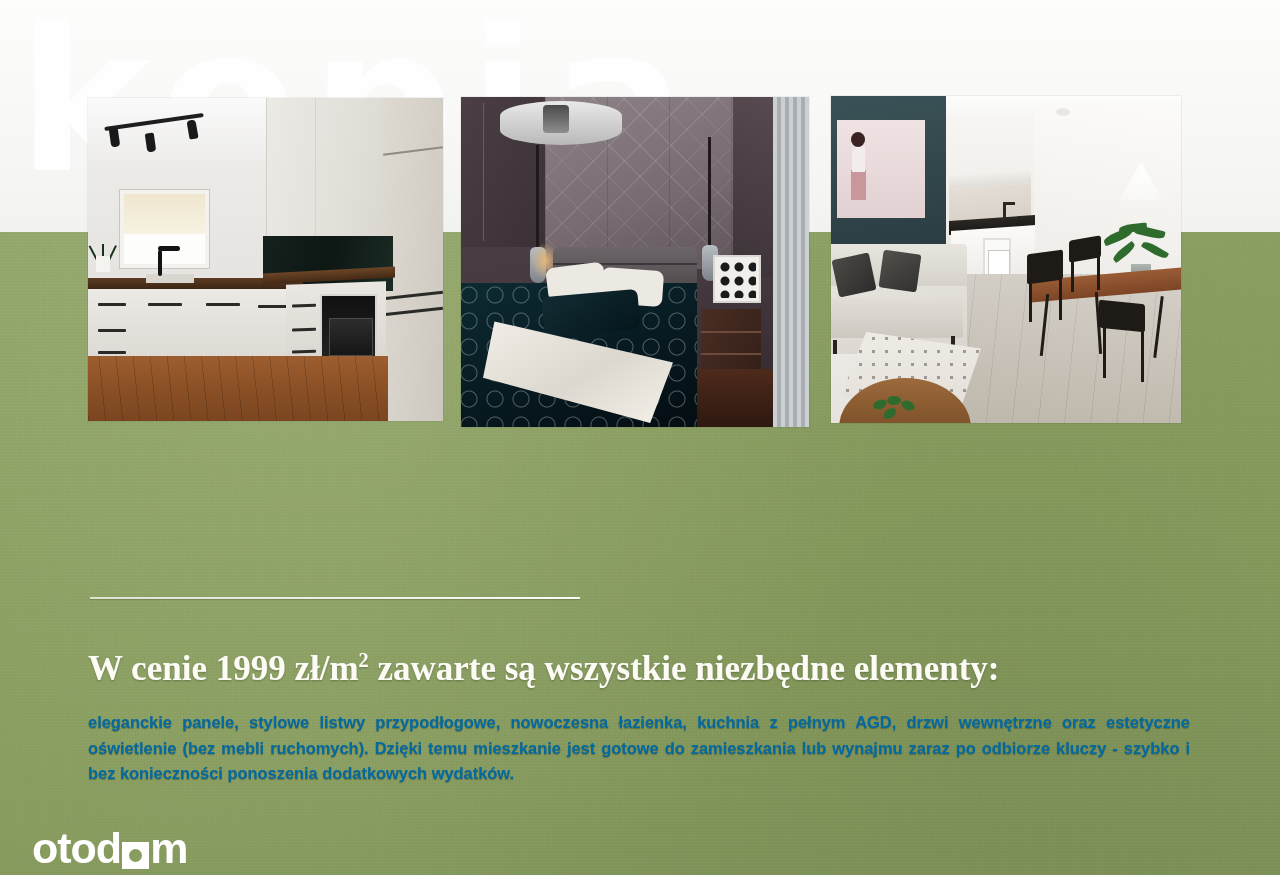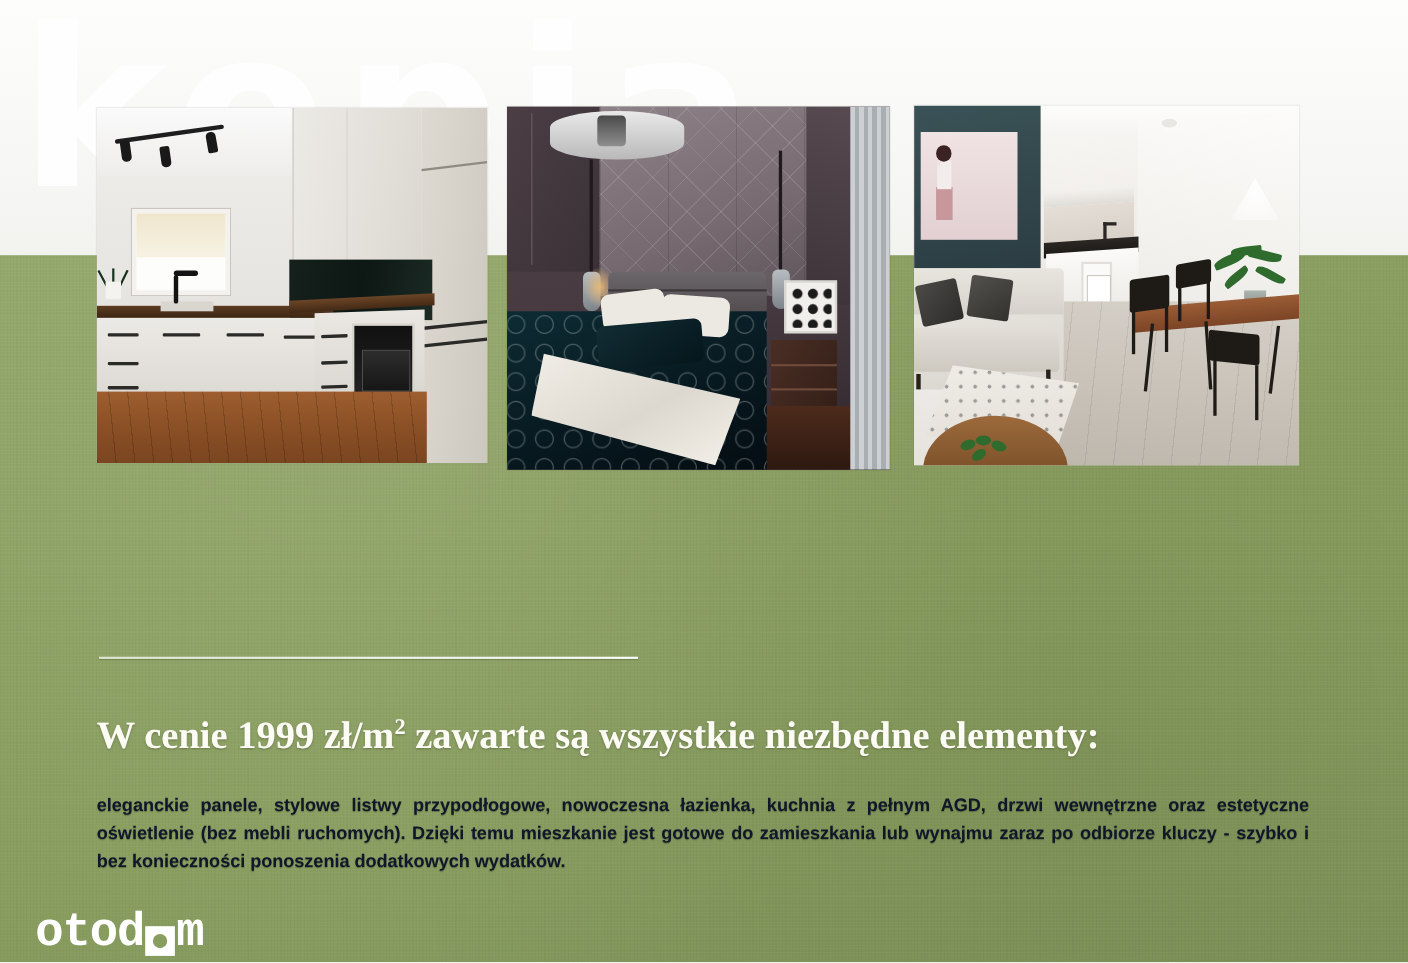--- a/index.html
+++ b/index.html
@@ -260,34 +260,33 @@
     font-size:35px; font-weight:700; line-height:1.2;
     color:#fcfbf4;
     text-shadow:0 1px 2px rgba(40,50,22,.40), 0 0 1px rgba(255,255,255,.45);
     white-space:nowrap;
   }
   .subhead sup { font-size:.58em; vertical-align:super; }
   .bodycopy {
     position:absolute; left:88px; top:710px; width:1102px; z-index:5;
     font-family:"Liberation Sans", sans-serif;
     font-size:16.5px; font-weight:700; line-height:1.55;
-    color:#0f172a;
+    color:#0369a1;
     text-shadow:0 1px 1px rgba(40,50,22,.38);
     text-align:justify;
     letter-spacing:-.05px;
-    margin-top:10px;
   }
 
   
   .logo {
     position:absolute; left:32px; top:828px; z-index:6;
     display:flex; align-items:flex-end; height:40px;
   }
   .logo-text {
-    font-family:Liberation Mono, monospace;
+    font-family:Liberation Sans, sans-serif;
     font-size:43px; font-weight:700; color:#ffffff;
     letter-spacing:-1px; line-height:40px;
   }
   .logo-a {
     display:inline-block; width:27px; height:27px; background:#ffffff;
     position:relative; vertical-align:baseline; margin:0 1px -1px 1px;
   }
   .logo-a::after {
     content:""; position:absolute; left:7px; top:7px; width:13px; height:13px;
     background:#889e5e; border-radius:50%;

